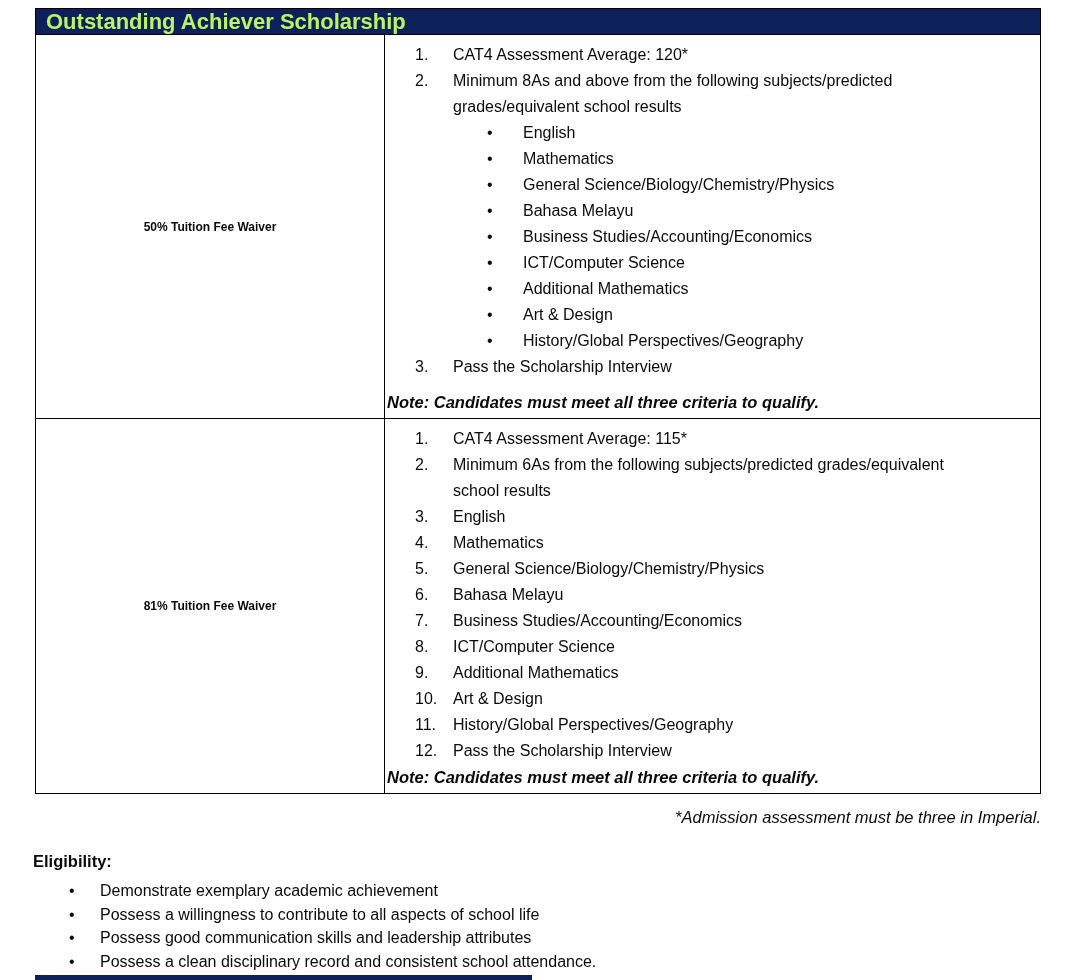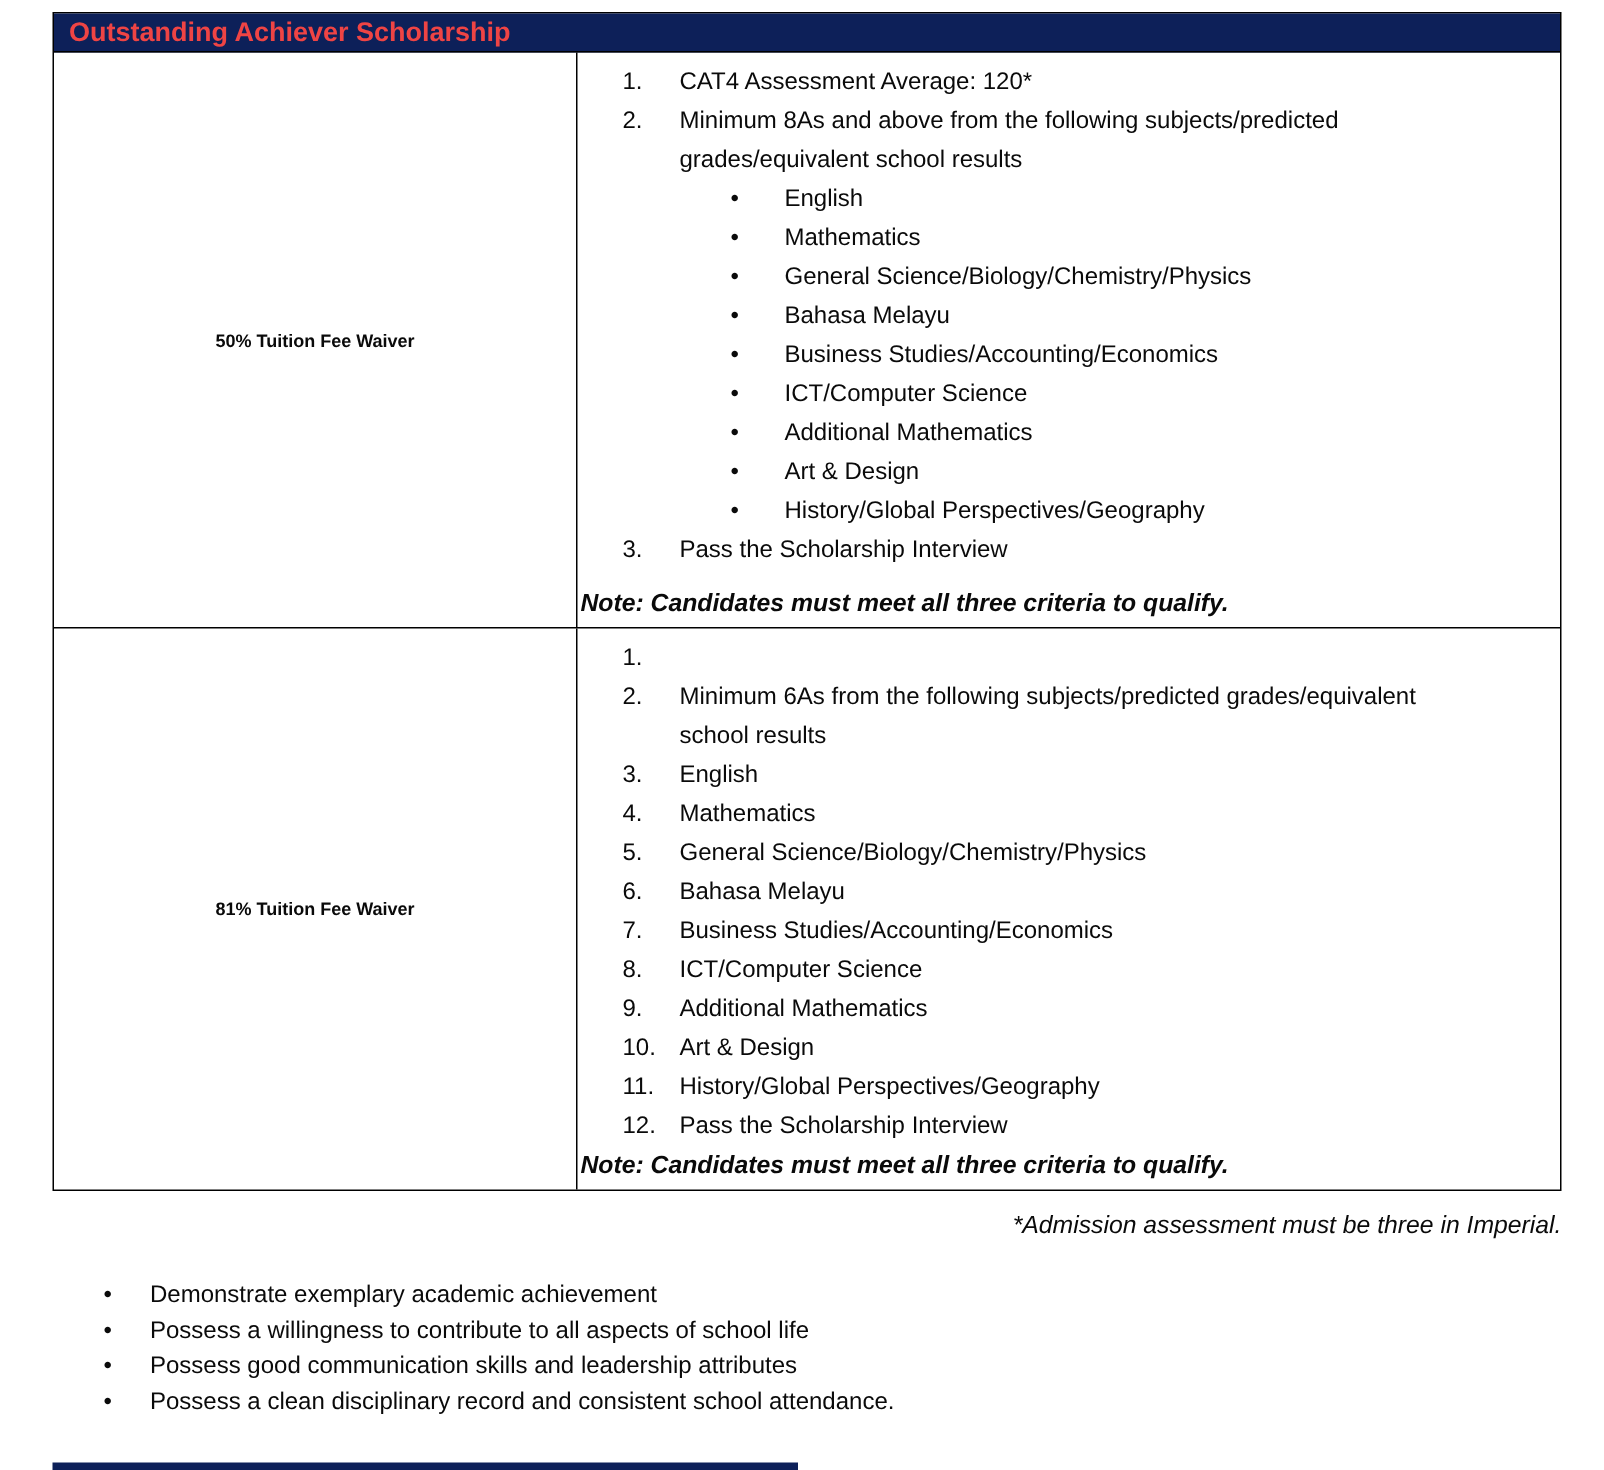--- a/index.html
+++ b/index.html
@@ -6,21 +6,21 @@
   * { box-sizing:border-box; margin:0; padding:0; }
   body {
     width:1069px; height:980px; background:#ffffff;
     font-family:"Liberation Sans", sans-serif; color:var(--ink);
   }
   .page { position:relative; width:1069px; height:980px; background:#fff; overflow:hidden; }
 
   
   .tbl { position:absolute; left:35px; top:8px; width:1006px; border:1px solid #000; }
   .tbl-header {
-    background:var(--navy); color:#ef4444; font-weight:700; font-size:18px;
+    background:var(--navy); color:#bef264; font-weight:700; font-size:22px;
     line-height:21px; padding:2px 8px 2px 10px; border-bottom:1px solid #000;
   }
   .tbl-row { display:flex; border-bottom:1px solid #000; }
   .tbl-row:last-child { border-bottom:none; }
   .row-50 { min-height:384px; }
   .row-25 { min-height:374px; }
   .tier-cell {
     width:349px; min-width:349px; border-right:1px solid #000;
     display:flex; align-items:center; justify-content:center;
     font-weight:700; font-size:12px;
@@ -126,20 +126,21 @@
     </div>
 
     <div class="tbl-row row-25">
       <div class="tier-cell">
         <span>81% Tuition Fee Waiver</span>
       </div>
       <div class="criteria-cell">
         <div class="criteria-list">
             <div class="li li-number">
               <span class="li-marker">1.</span>
+              <span class="li-text">CAT4 Assessment Average: 115*</span>
             </div>
             <div class="li li-number">
               <span class="li-marker">2.</span>
               <span class="li-text">Minimum 6As from the following subjects/predicted grades/equivalent school results</span>
             </div>
             <div class="li li-number">
               <span class="li-marker">3.</span>
               <span class="li-text">English</span>
             </div>
             <div class="li li-number">
@@ -181,20 +182,21 @@
           </div>
         <div class="note">Note: Candidates must meet all three criteria to qualify.</div>
       </div>
     </div>
 
   </div>
 
   <div class="footnote">*Admission assessment must be three in Imperial.</div>
 
   <div class="elig">
+    <div class="elig-heading">Eligibility:</div>
     <div class="elig-list">
         <div class="li li-bullet">
           <span class="li-marker">•</span>
           <span class="li-text">Demonstrate exemplary academic achievement</span>
         </div>
         <div class="li li-bullet">
           <span class="li-marker">•</span>
           <span class="li-text">Possess a willingness to contribute to all aspects of school life</span>
         </div>
         <div class="li li-bullet">

